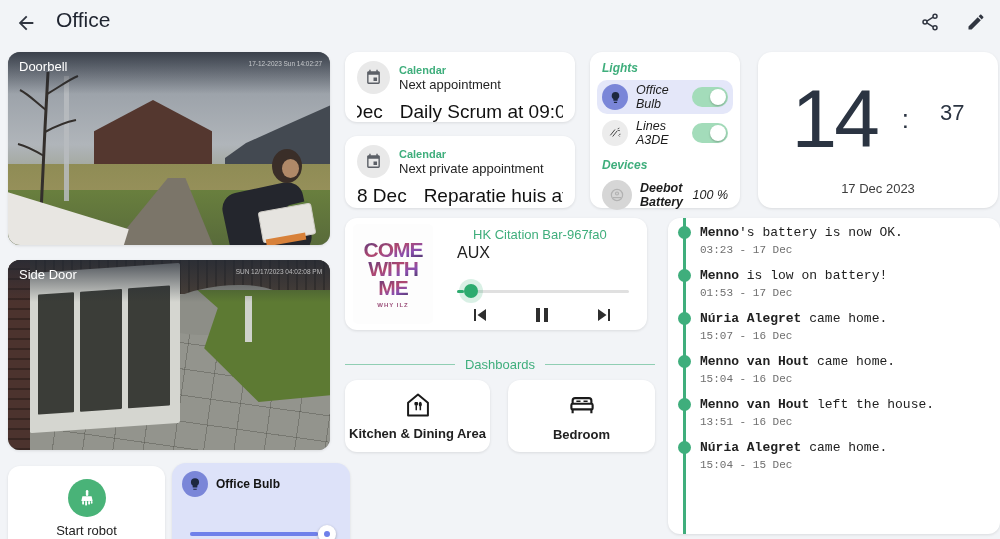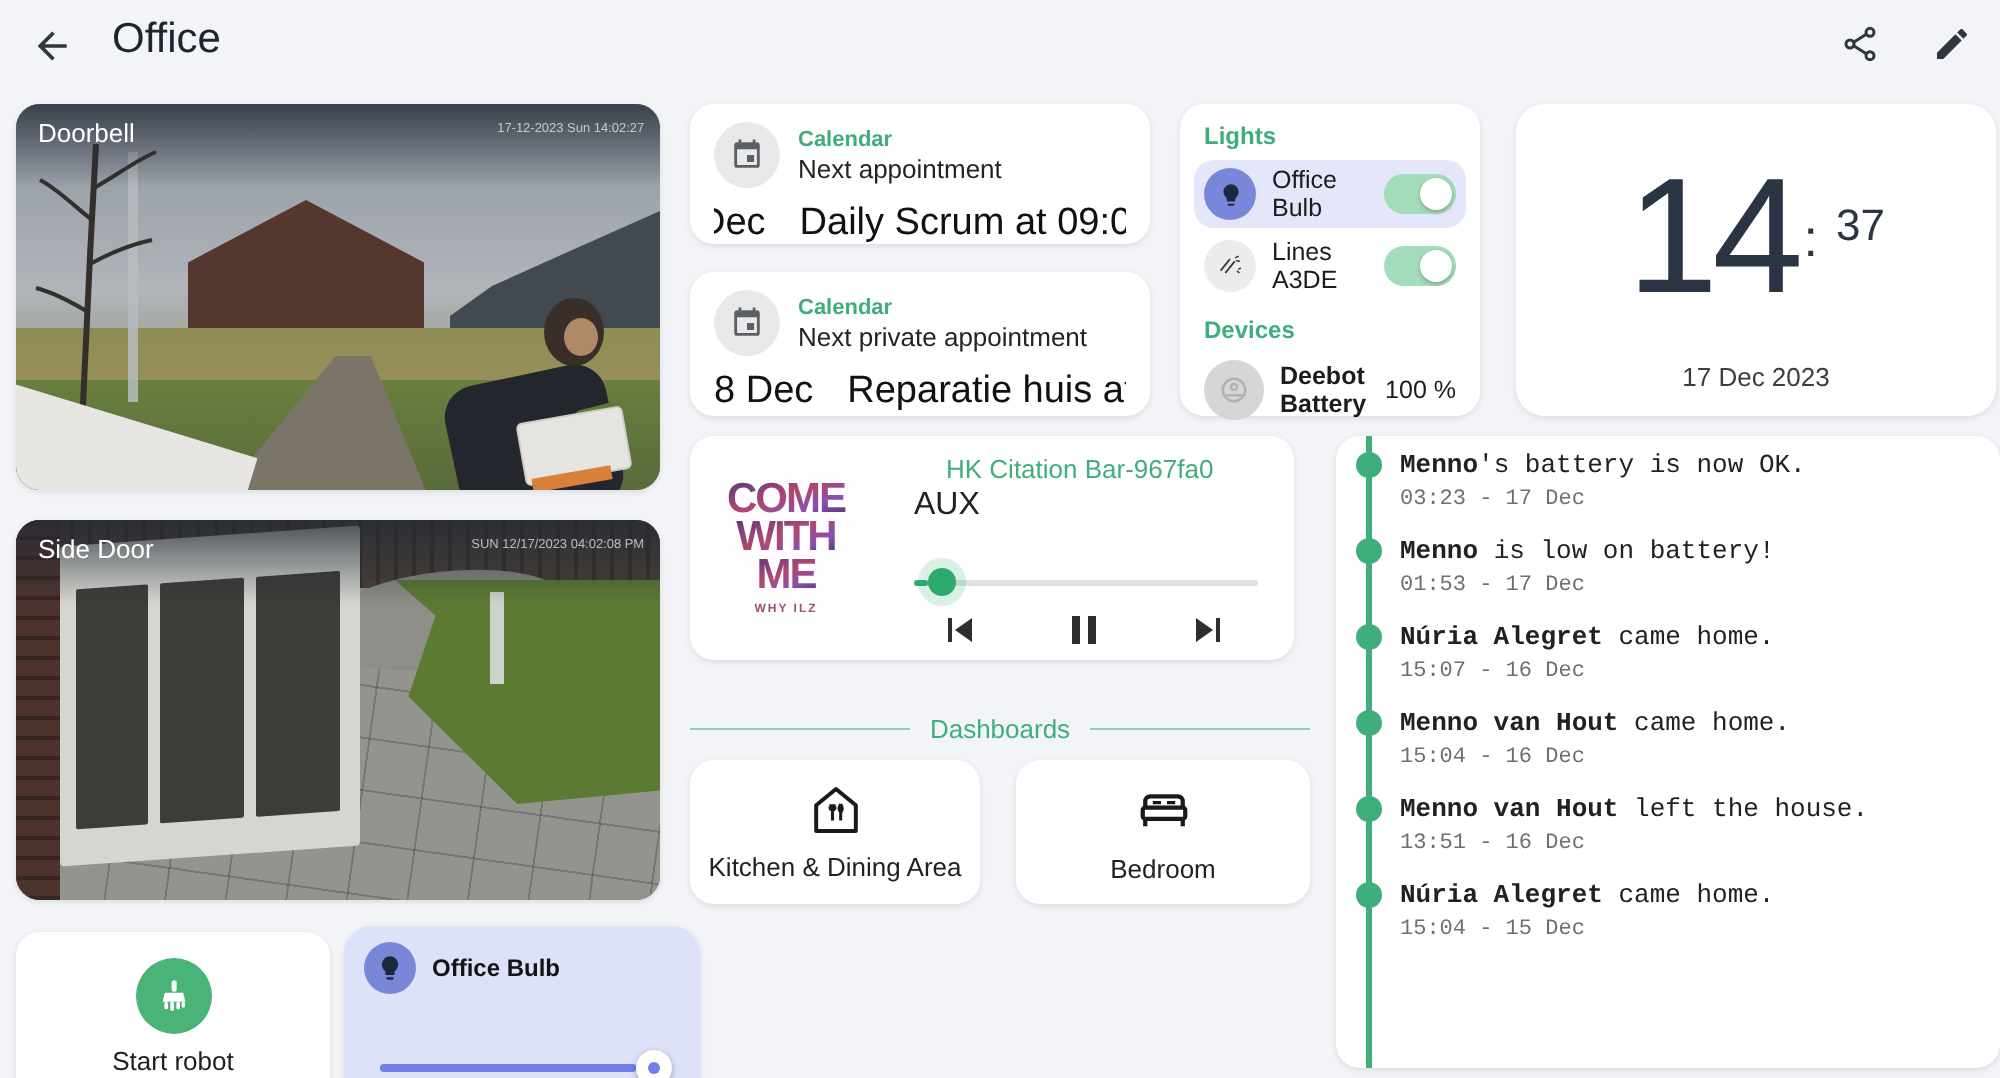--- a/index.html
+++ b/index.html
@@ -60,37 +60,37 @@
   .mp-slider{position:absolute;left:112px;right:18px;top:66px;height:14px;cursor:pointer;}
   .mp-track{position:absolute;left:0;right:0;top:6px;height:3px;background:#e0e0e0;border-radius:2px;}
   .mp-fill{position:absolute;left:0;width:4%;top:6px;height:3px;background:#2dab6f;border-radius:2px;}
   .mp-thumb{position:absolute;left:4%;top:0;width:14px;height:14px;border-radius:50%;background:#2dab6f;box-shadow:0 0 0 5px rgba(45,171,111,.18);}
   .mp-controls{position:absolute;left:100px;right:8px;top:84px;display:flex;justify-content:center;gap:36px;}
   .mp-controls .icnbtn{width:26px;height:26px;}
   
   .divider{position:absolute;left:345px;top:355px;width:310px;height:18px;display:flex;align-items:center;gap:10px;}
   .divider .line{flex:1;height:1px;background:#3fae7c;opacity:.55;}
   .divider .dtext{font-size:13px;font-weight:500;color:#3fae7c;}
-  .dashcard{display:flex;flex-direction:column;align-items:center;justify-content:center;gap:7px;cursor:pointer;}
+  .dashcard{display:flex;flex-direction:column;align-items:center;justify-content:center;gap:7px;cursor:pointer;font-weight:bold;}
   .dashlabel{font-size:13px;color:#212121;}
   
   .ent{padding:6px 7px;}
   .enthead{font-size:12px;font-weight:600;color:#3fae7c;margin:3px 0 5px 5px;}
   .entrow{display:flex;align-items:center;gap:8px;padding:3px 5px;border-radius:10px;margin-bottom:2px;cursor:pointer;}
   .entrow.hl{background:#e4e7f9;}
   .entname{font-size:12.5px;font-weight:500;color:#1c1c1c;flex:1;line-height:14px;}
   .entval{font-size:12.5px;font-weight:500;color:#1c1c1c;}
   .circ26{width:26px;height:26px;border-radius:50%;display:flex;align-items:center;justify-content:center;flex-shrink:0;}
   .purp{background:#7a86d8;}
   .gray{background:#ececec;}
   .gray2{background:#d6d6d6;}
   .toggle{width:36px;height:20px;border-radius:10px;background:#a3dcba;position:relative;flex-shrink:0;cursor:pointer;}
   .knob{position:absolute;right:2px;top:2px;width:16px;height:16px;border-radius:50%;background:#fff;box-shadow:0 1px 2px rgba(0,0,0,.25);}
   
-  .clocktime{position:absolute;left:0;right:0;top:26px;display:flex;justify-content:center;align-items:flex-start;color:#2b3442;}
+  .clocktime{position:absolute;left:0;right:0;top:26px;display:flex;justify-content:center;align-items:flex-start;color:#2b3442;gap:22px;}
   .digits{font-size:82px;line-height:1;font-weight:500;letter-spacing:-3px;}
   .colon{font-size:26px;font-weight:500;margin:26px 3px 0;}
   .secs{font-size:22px;font-weight:500;margin:22px 0 0 6px;letter-spacing:0;}
   .clockdate{position:absolute;left:0;right:0;bottom:12px;text-align:center;font-size:13px;color:#3d3d3d;}
   
   .logcard{overflow:hidden;}
   .logline{position:absolute;left:15px;top:0;bottom:0;width:3px;background:#3fae7c;}
   .logentries{position:absolute;left:0;top:6px;right:6px;}
   .logentry{position:relative;padding-left:32px;margin-bottom:11px;font-family:Liberation Mono, monospace;}
   .logdot{position:absolute;left:10px;top:2px;width:13px;height:13px;border-radius:50%;background:#3fae7c;}
@@ -299,21 +299,21 @@
   <div class="card dashcard" style="left:508px;top:380px;width:147px;height:72px;">
     <svg width="30" height="30" viewBox="0 0 24 24" fill="none" stroke="#1a1a1a" stroke-width="1.7">
         <path d="M4.5,11 V8.5 A2,2 0 0 1 6.5,6.5 H17.5 A2,2 0 0 1 19.5,8.5 V11" stroke-linejoin="round"></path>
         <rect x="3.5" y="11" width="17" height="4.5" rx="1"></rect>
         <path d="M4.5,15.5 V18.5 M19.5,15.5 V18.5"></path>
         <path stroke-width="1.3" d="M7.5,9 H10.8 M13.2,9 H16.5"></path>
       </svg>
     <div class="dashlabel">Bedroom</div>
   </div>
 
-  <div class="card ent" style="left:590px;top:52px;width:150px;height:156px;box-sizing:border-box;">
+  <div class="card ent" style="left:590px;top:52px;width:150px;height:156px;box-sizing:border-box;font-style:italic;">
     <div class="enthead">Lights</div>
     <div class="entrow hl">
       <div class="circ26 purp">
         <svg width="13" height="13" viewBox="0 0 24 24">
             <path fill="#1d2840" d="M12,2A7,7 0 0,0 5,9C5,11.38 6.19,13.47 8,14.74V17A1,1 0 0,0 9,18H15A1,1 0 0,0 16,17V14.74C17.81,13.47 19,11.38 19,9A7,7 0 0,0 12,2M9,21A1,1 0 0,0 10,22H14A1,1 0 0,0 15,21V20H9V21Z"></path>
           </svg>
       </div>
       <div class="entname">Office Bulb</div>
       <div class="toggle">
           <div class="knob"></div>

